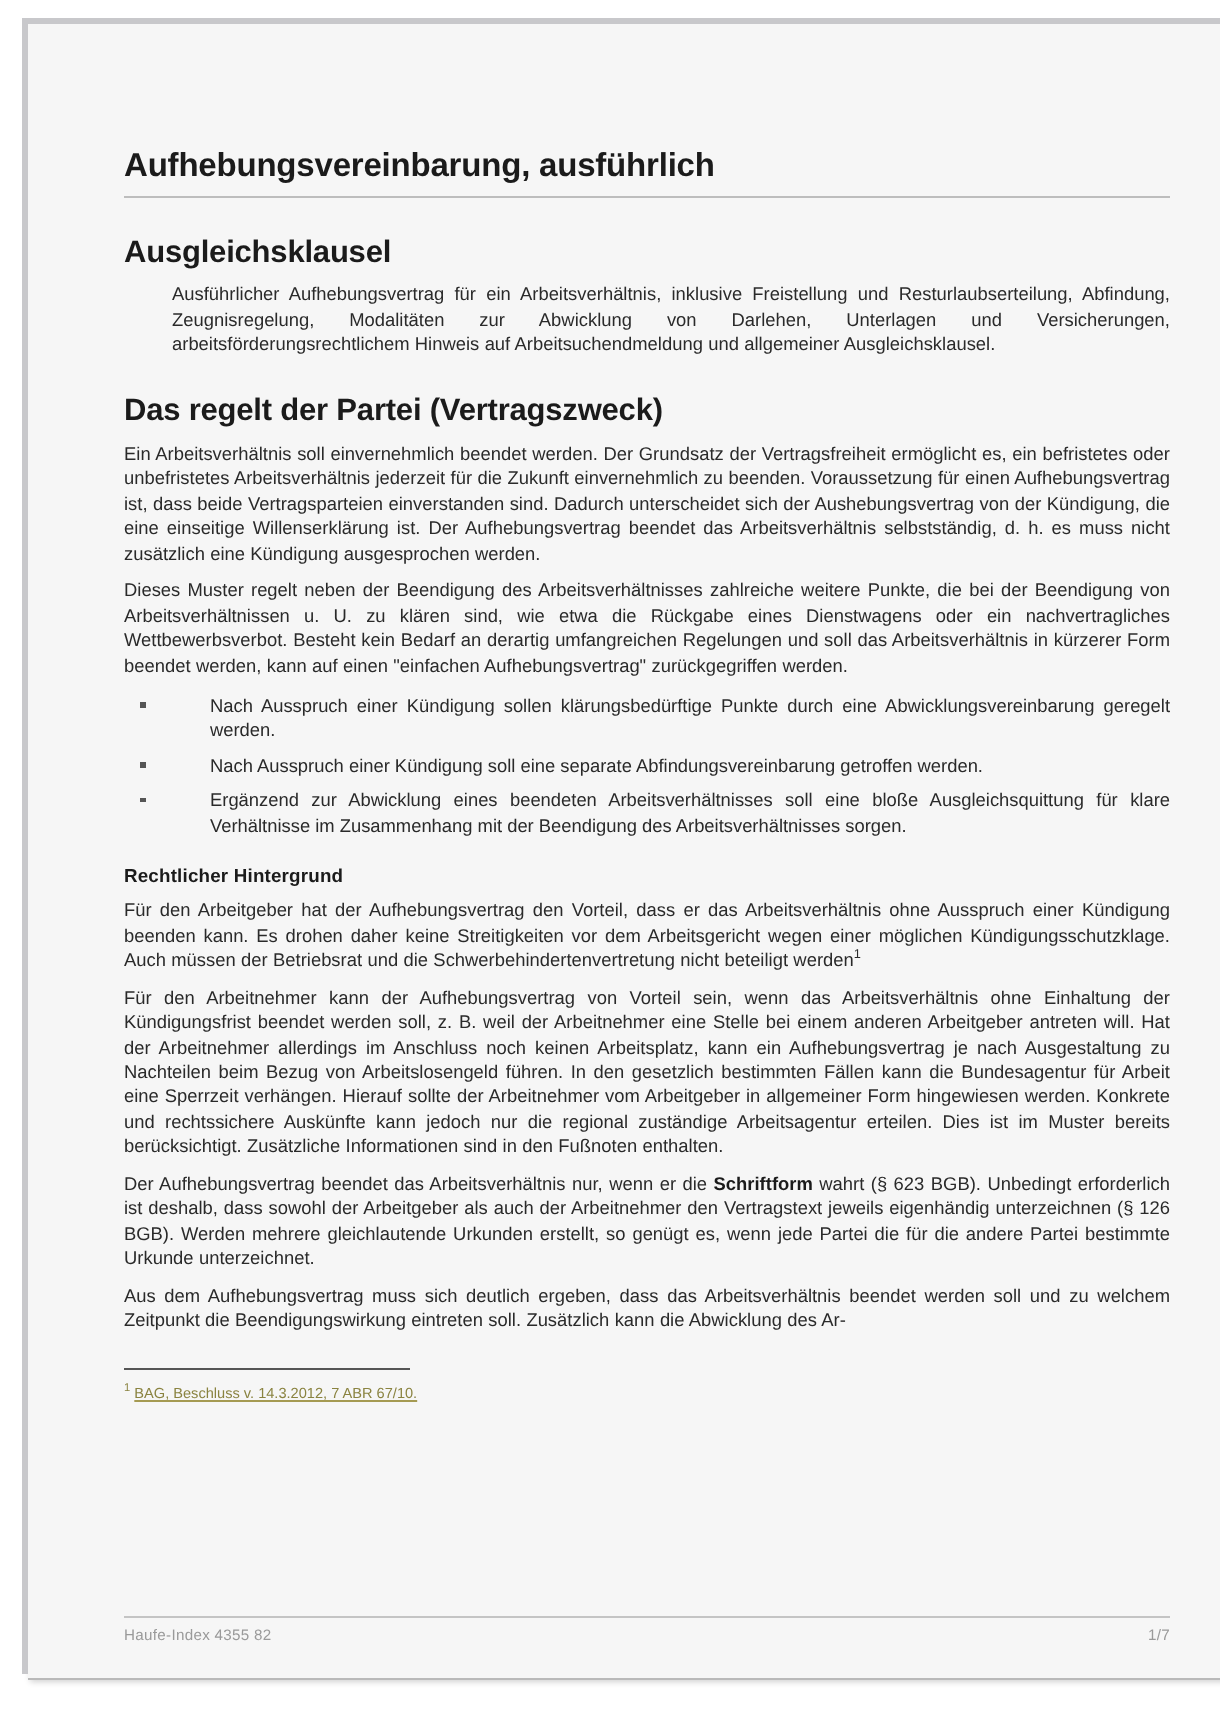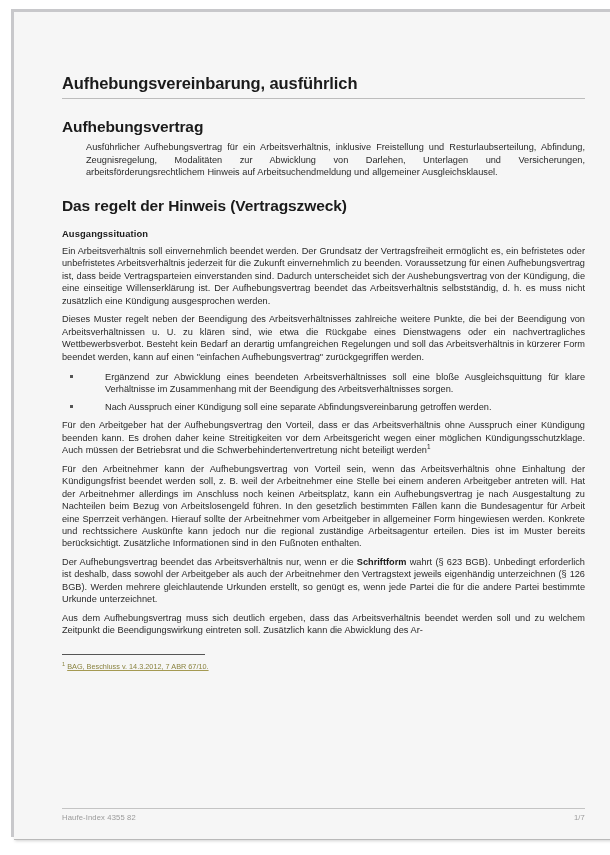--- a/index.html
+++ b/index.html
@@ -177,41 +177,45 @@
 </head>
 <body>
 
 <div class="watermark">blog</div>
 
 <div class="page">
   <div class="page-inner">
 
     <h1 class="doc-title">Aufhebungsvereinbarung, ausführlich</h1>
 
-    <h2 class="h2 kurz">Aufhebungsvertrag</h2>
+    <h2 class="h2 kurz">Ausgleichsklausel</h2>
     <p class="body lead">Ausführlicher Aufhebungsvertrag für ein Arbeitsverhältnis, inklusive Freistellung und Resturlaubserteilung, Abfindung, Zeugnisregelung, Modalitäten zur Abwicklung von Darlehen, Unterlagen und Versicherungen, arbeitsförderungsrechtlichem Hinweis auf Arbeitsuchendmeldung und allgemeiner Ausgleichsklausel.</p>
 
-    <h2 class="h2 vertrag">Das regelt der Hinweis (Vertragszweck)</h2>
-
-    <h3 class="h3">Ausgangssituation</h3>
+    <h2 class="h2 vertrag">Das regelt der Partei (Vertragszweck)</h2>
+
 
     <p class="body">Ein Arbeitsverhältnis soll einvernehmlich beendet werden. Der Grundsatz der Vertragsfreiheit ermöglicht es, ein befristetes oder unbefristetes Arbeitsverhältnis jederzeit für die Zukunft einvernehmlich zu beenden. Voraussetzung für einen Aufhebungsvertrag ist, dass beide Vertragsparteien einverstanden sind. Dadurch unterscheidet sich der Aushebungsvertrag von der Kündigung, die eine einseitige Willenserklärung ist. Der Aufhebungsvertrag beendet das Arbeitsverhältnis selbstständig, d. h. es muss nicht zusätzlich eine Kündigung ausgesprochen werden.</p>
     <p class="body">Dieses Muster regelt neben der Beendigung des Arbeitsverhältnisses zahlreiche weitere Punkte, die bei der Beendigung von Arbeitsverhältnissen u. U. zu klären sind, wie etwa die Rückgabe eines Dienstwagens oder ein nachvertragliches Wettbewerbsverbot. Besteht kein Bedarf an derartig umfangreichen Regelungen und soll das Arbeitsverhältnis in kürzerer Form beendet werden, kann auf einen "einfachen Aufhebungsvertrag" zurückgegriffen werden.</p>
 
     <ul class="bullets">
       <li>
         <span class="dot"></span>
-        <span>Ergänzend zur Abwicklung eines beendeten Arbeitsverhältnisses soll eine bloße Ausgleichsquittung für klare Verhältnisse im Zusammenhang mit der Beendigung des Arbeitsverhältnisses sorgen.</span>
+        <span>Nach Ausspruch einer Kündigung sollen klärungsbedürftige Punkte durch eine Abwicklungsvereinbarung geregelt werden.</span>
       </li>
       <li>
         <span class="dot"></span>
         <span>Nach Ausspruch einer Kündigung soll eine separate Abfindungsvereinbarung getroffen werden.</span>
       </li>
+      <li>
+        <span class="dot"></span>
+        <span>Ergänzend zur Abwicklung eines beendeten Arbeitsverhältnisses soll eine bloße Ausgleichsquittung für klare Verhältnisse im Zusammenhang mit der Beendigung des Arbeitsverhältnisses sorgen.</span>
+      </li>
     </ul>
 
+    <h3 class="h3">Rechtlicher Hintergrund</h3>
 
     <p class="body"><span>Für den Arbeitgeber hat der Aufhebungsvertrag den Vorteil, dass er das Arbeitsverhältnis ohne Ausspruch einer Kündigung beenden kann. Es drohen daher keine Streitigkeiten vor dem Arbeitsgericht wegen einer möglichen Kündigungsschutzklage. Auch müssen der Betriebsrat und die Schwerbehindertenvertretung nicht beteiligt werden</span><sup class="fn">1</sup></p>
 
     <p class="body">Für den Arbeitnehmer kann der Aufhebungsvertrag von Vorteil sein, wenn das Arbeitsverhältnis ohne Einhaltung der Kündigungsfrist beendet werden soll, z. B. weil der Arbeitnehmer eine Stelle bei einem anderen Arbeitgeber antreten will. Hat der Arbeitnehmer allerdings im Anschluss noch keinen Arbeitsplatz, kann ein Aufhebungsvertrag je nach Ausgestaltung zu Nachteilen beim Bezug von Arbeitslosengeld führen. In den gesetzlich bestimmten Fällen kann die Bundesagentur für Arbeit eine Sperrzeit verhängen. Hierauf sollte der Arbeitnehmer vom Arbeitgeber in allgemeiner Form hingewiesen werden. Konkrete und rechtssichere Auskünfte kann jedoch nur die regional zuständige Arbeitsagentur erteilen. Dies ist im Muster bereits berücksichtigt. Zusätzliche Informationen sind in den Fußnoten enthalten.</p>
 
     <p class="body"><span>Der Aufhebungsvertrag beendet das Arbeitsverhältnis nur, wenn er die </span><b>Schriftform</b><span> wahrt (§ 623 BGB). Unbedingt erforderlich ist deshalb, dass sowohl der Arbeitgeber als auch der Arbeitnehmer den Vertragstext jeweils eigenhändig unterzeichnen (§ 126 BGB). Werden mehrere gleichlautende Urkunden erstellt, so genügt es, wenn jede Partei die für die andere Partei bestimmte Urkunde unterzeichnet.</span></p>
 
     <p class="body">Aus dem Aufhebungsvertrag muss sich deutlich ergeben, dass das Arbeitsverhältnis beendet werden soll und zu welchem Zeitpunkt die Beendigungswirkung eintreten soll. Zusätzlich kann die Abwicklung des Ar-</p>
 
     <div class="fn-rule"></div>

